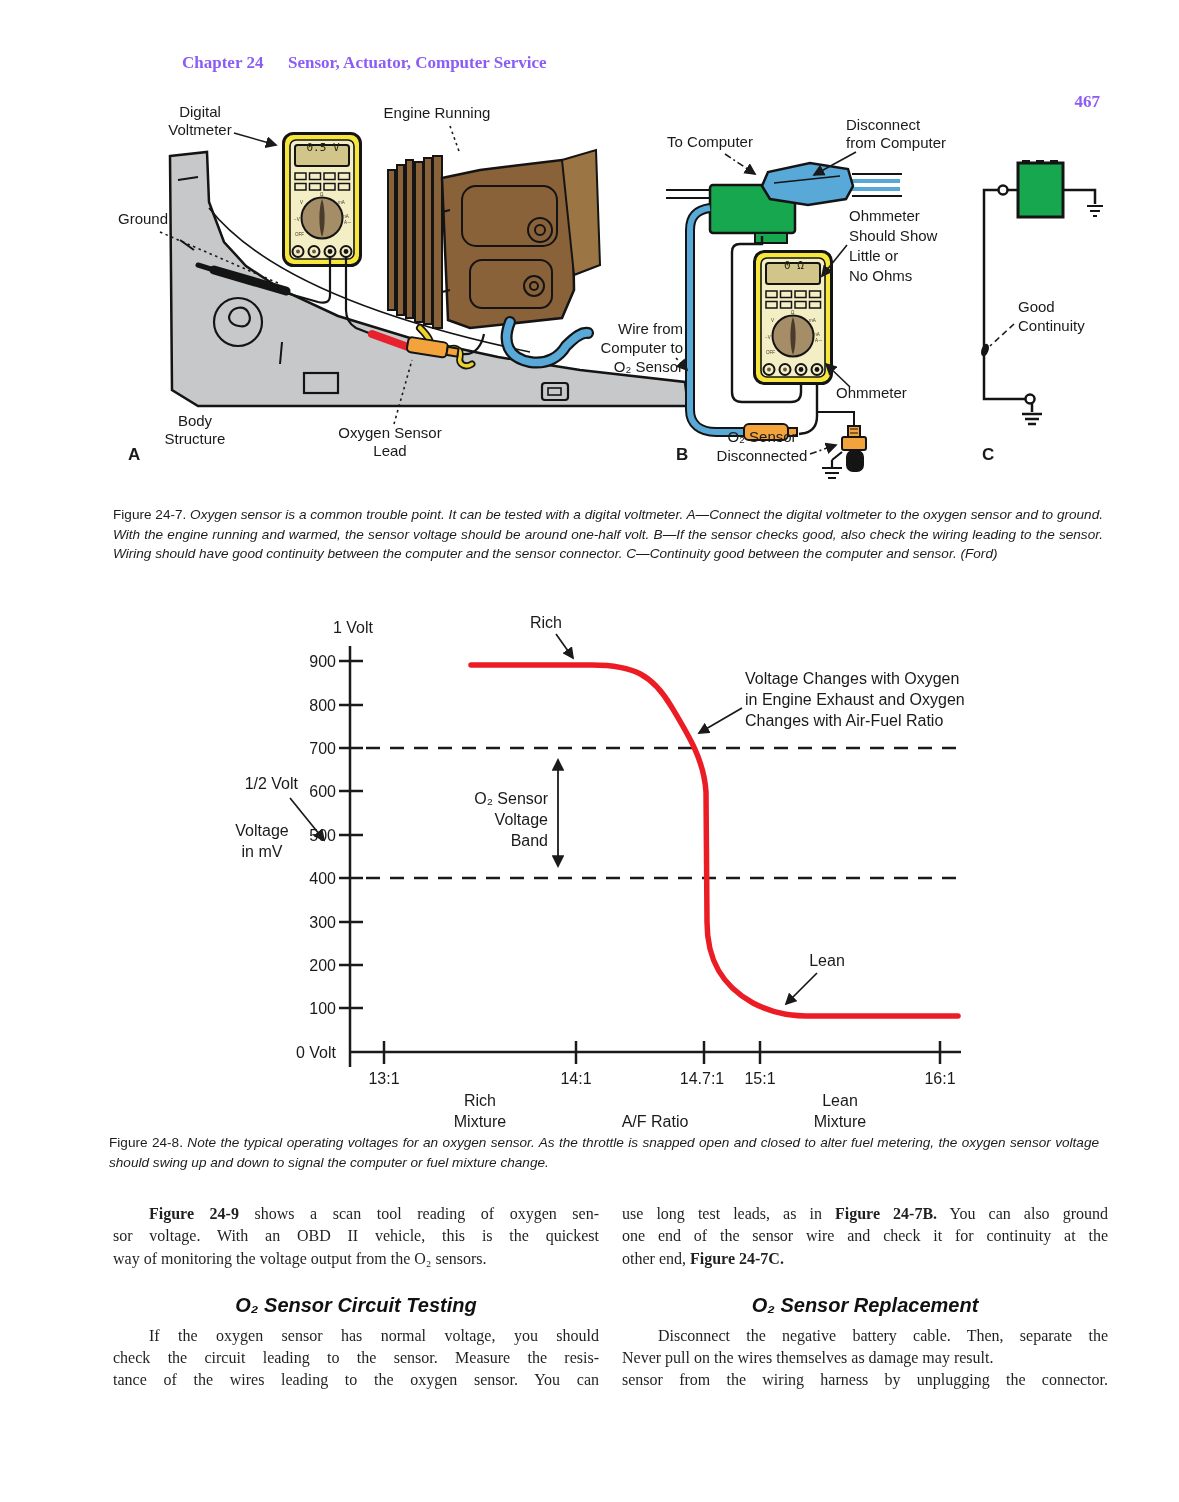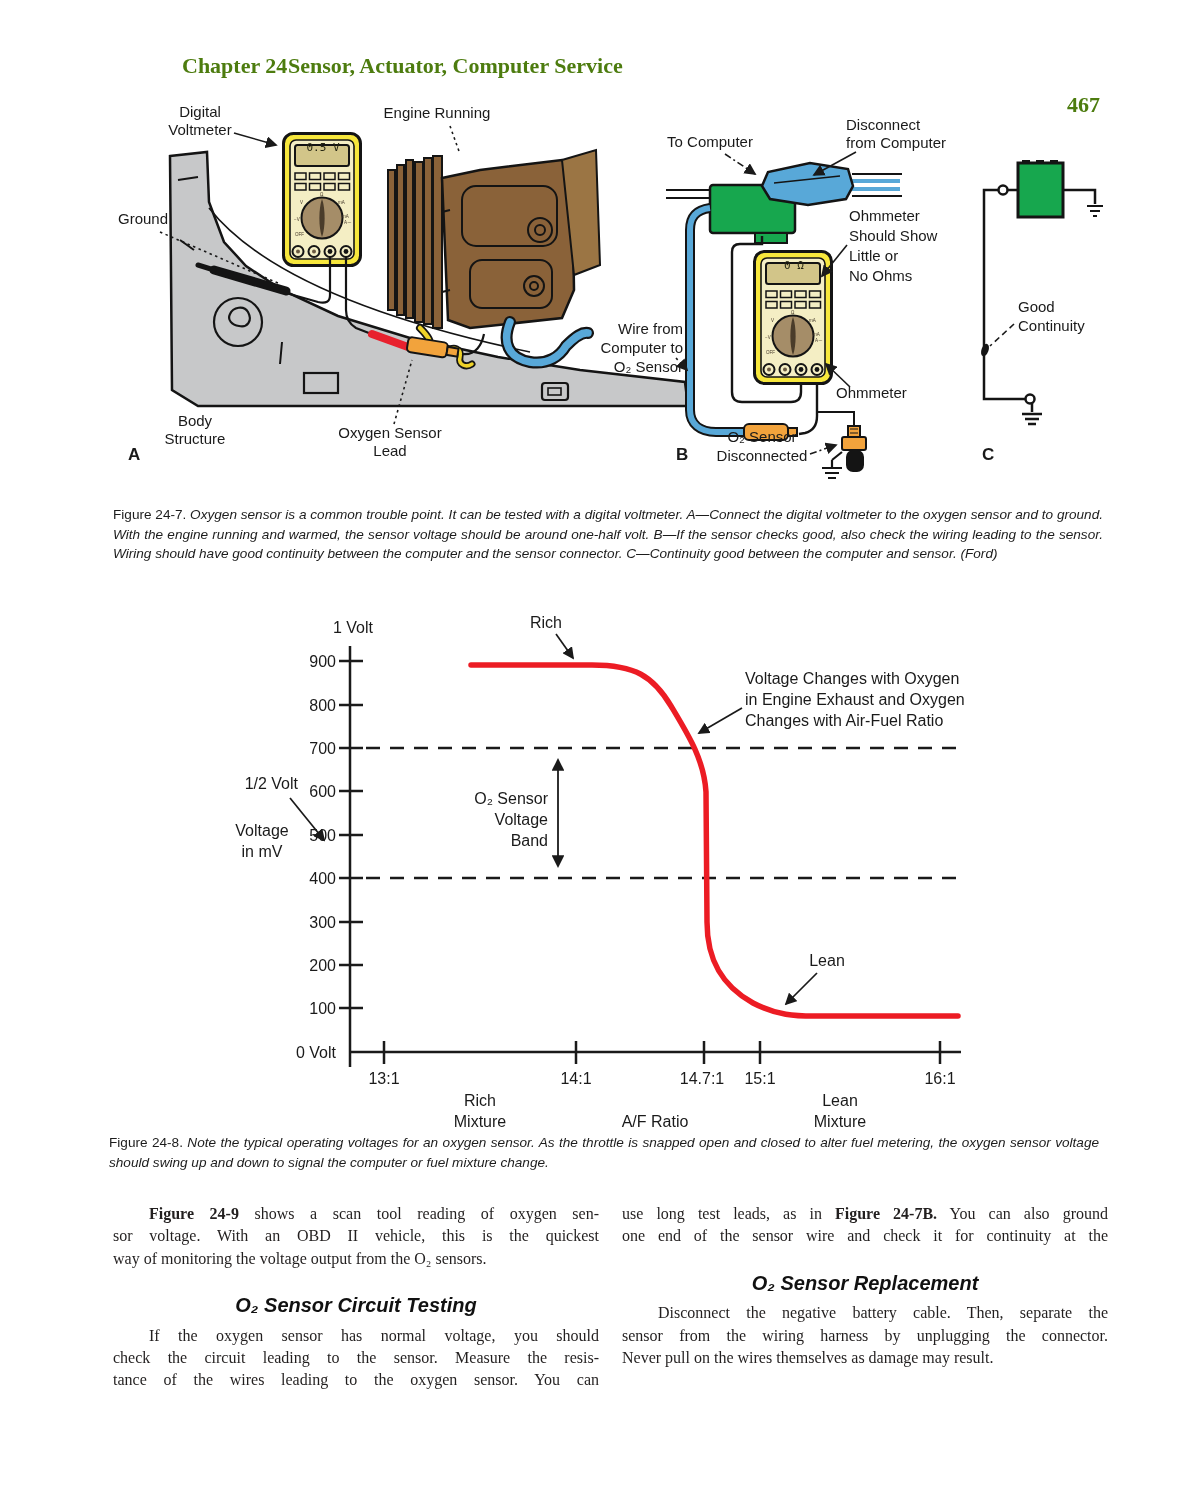--- a/index.html
+++ b/index.html
@@ -1,19 +1,19 @@
 <!DOCTYPE html>
 <html><head>
 <meta charset="utf-8">
 <style>
   html,body{margin:0;padding:0;background:#ffffff;}
   body{position:relative;width:1179px;height:1502px;font-family:"Liberation Sans",sans-serif;color:#1a1a1a;overflow:hidden;}
   .abs{position:absolute;}
   
-  .runhead{font-family:"Liberation Serif",serif;font-weight:bold;font-size:22px;color:#4d7c0f;}
+  .runhead{font-family:"Liberation Serif",serif;font-weight:bold;font-size:17px;color:#8b5cf6;}
   
   .caption{font-family:"Liberation Sans",sans-serif;font-style:italic;font-size:13.6px;line-height:19.6px;color:#1c1c1c;text-align:justify;}
   .caption b{font-style:normal;font-weight:normal;}
   
   .bodycol{font-family:"Liberation Serif",serif;font-size:16px;line-height:22.4px;color:#221f1f;}
   .bline{text-align:justify;text-align-last:justify;height:22.4px;white-space:normal;}
   .bline.last{text-align-last:left;}
   .bline.first{padding-left:36px;}
   .bline b{font-weight:bold;}
   .colhead{font-family:Liberation Sans, sans-serif;font-weight:bold;font-style:italic;font-size:20px;text-align:center;color:#111;}
@@ -298,17 +298,18 @@
   <div class="bline last"><span>way of monitoring the voltage output from the O₂ sensors.</span><b></b><span></span></div>
   <div class="colhead" style="margin-top:24px;margin-bottom:8px;">O₂ Sensor Circuit Testing</div>
   <div class="bline first"><span>If the oxygen sensor has normal voltage, you should</span><b></b><span></span></div>
   <div class="bline"><span>check the circuit leading to the sensor. Measure the resis-</span><b></b><span></span></div>
   <div class="bline"><span>tance of the wires leading to the oxygen sensor. You can</span><b></b><span></span></div>
 </div>
 
 <div class="abs bodycol" style="left:622px;top:1203px;width:486px;">
   <div class="bline"><span>use long test leads, as in </span><b>Figure 24-7B.</b><span> You can also ground</span></div>
   <div class="bline"><span>one end of the sensor wire and check it for continuity at the</span><b></b><span></span></div>
+  <div class="bline last"><span>other end, </span><b>Figure 24-7C.</b><span></span></div>
   <div class="colhead" style="margin-top:24px;margin-bottom:8px;">O₂ Sensor Replacement</div>
   <div class="bline first"><span>Disconnect the negative battery cable. Then, separate the</span><b></b><span></span></div>
+  <div class="bline last"><span>Never pull on the wires themselves as damage may result.</span><b></b><span></span></div>
   <div class="bline"><span>sensor from the wiring harness by unplugging the connector.</span><b></b><span></span></div>
-  <div class="bline last"><span>Never pull on the wires themselves as damage may result.</span><b></b><span></span></div>
 </div>
 
 </body></html>

